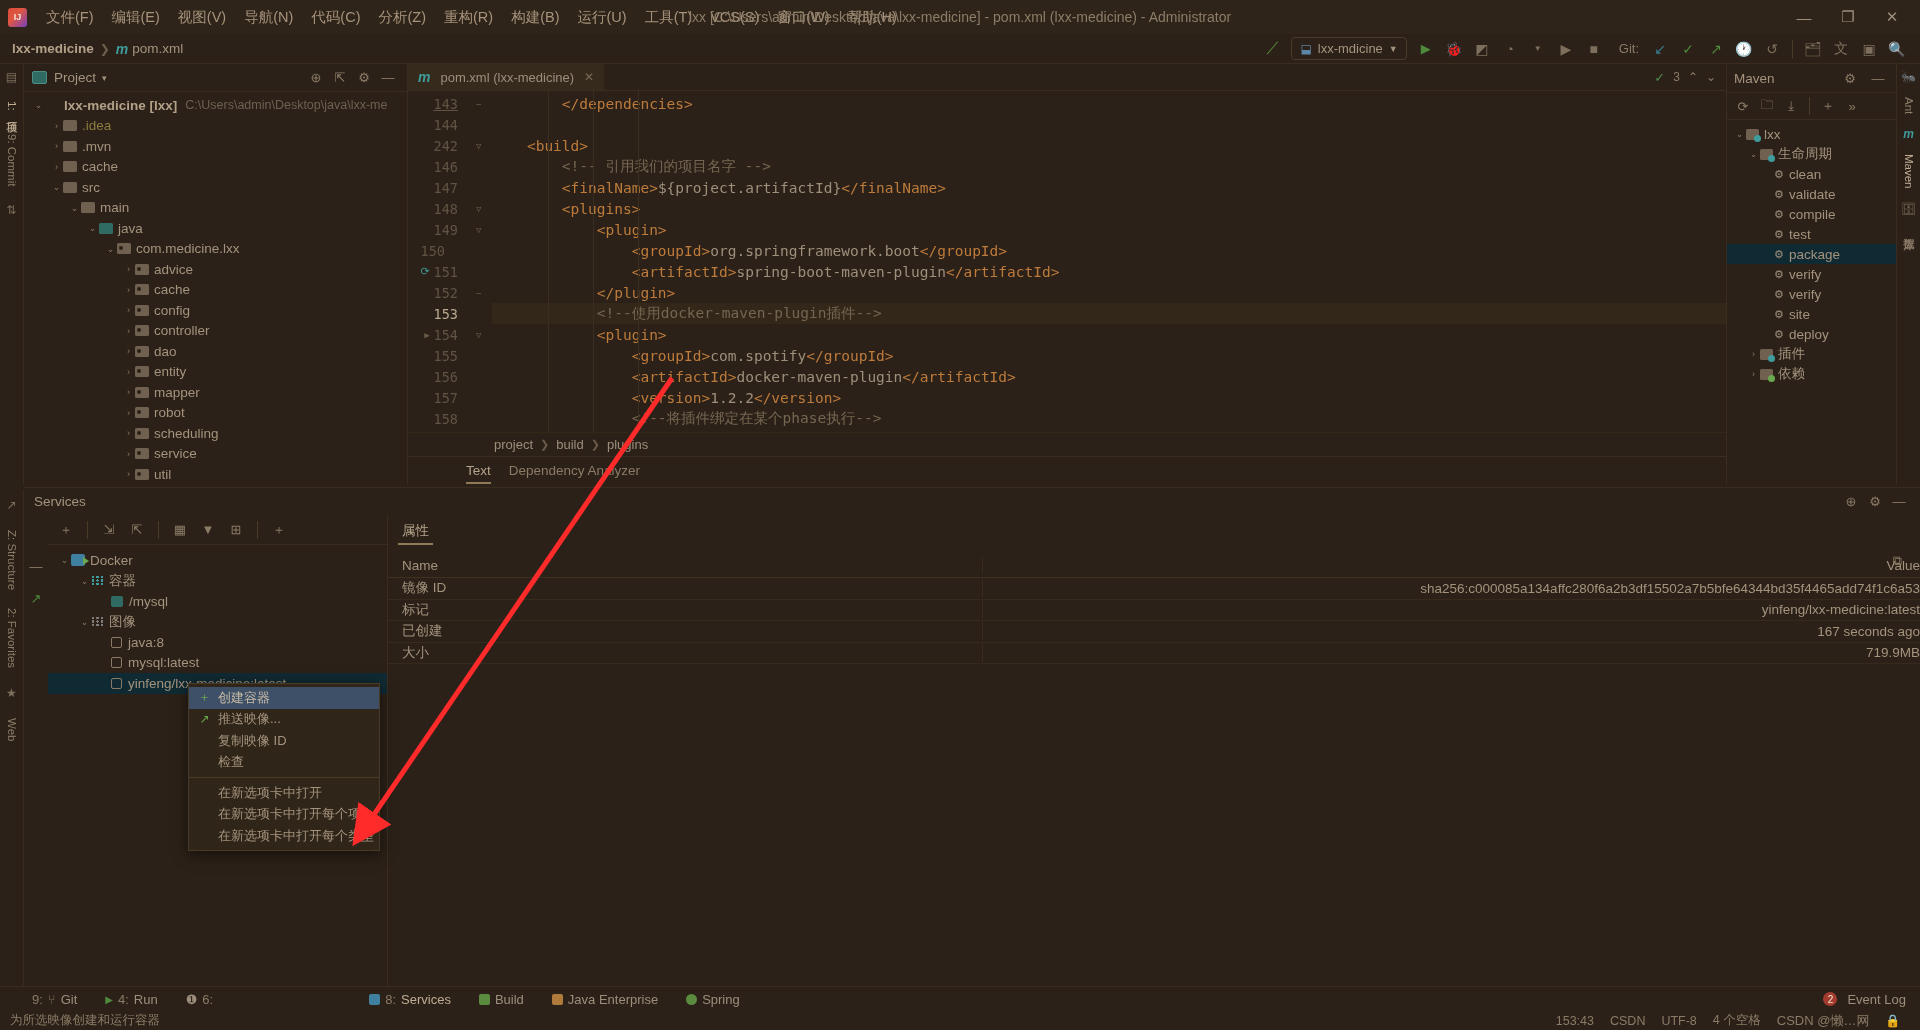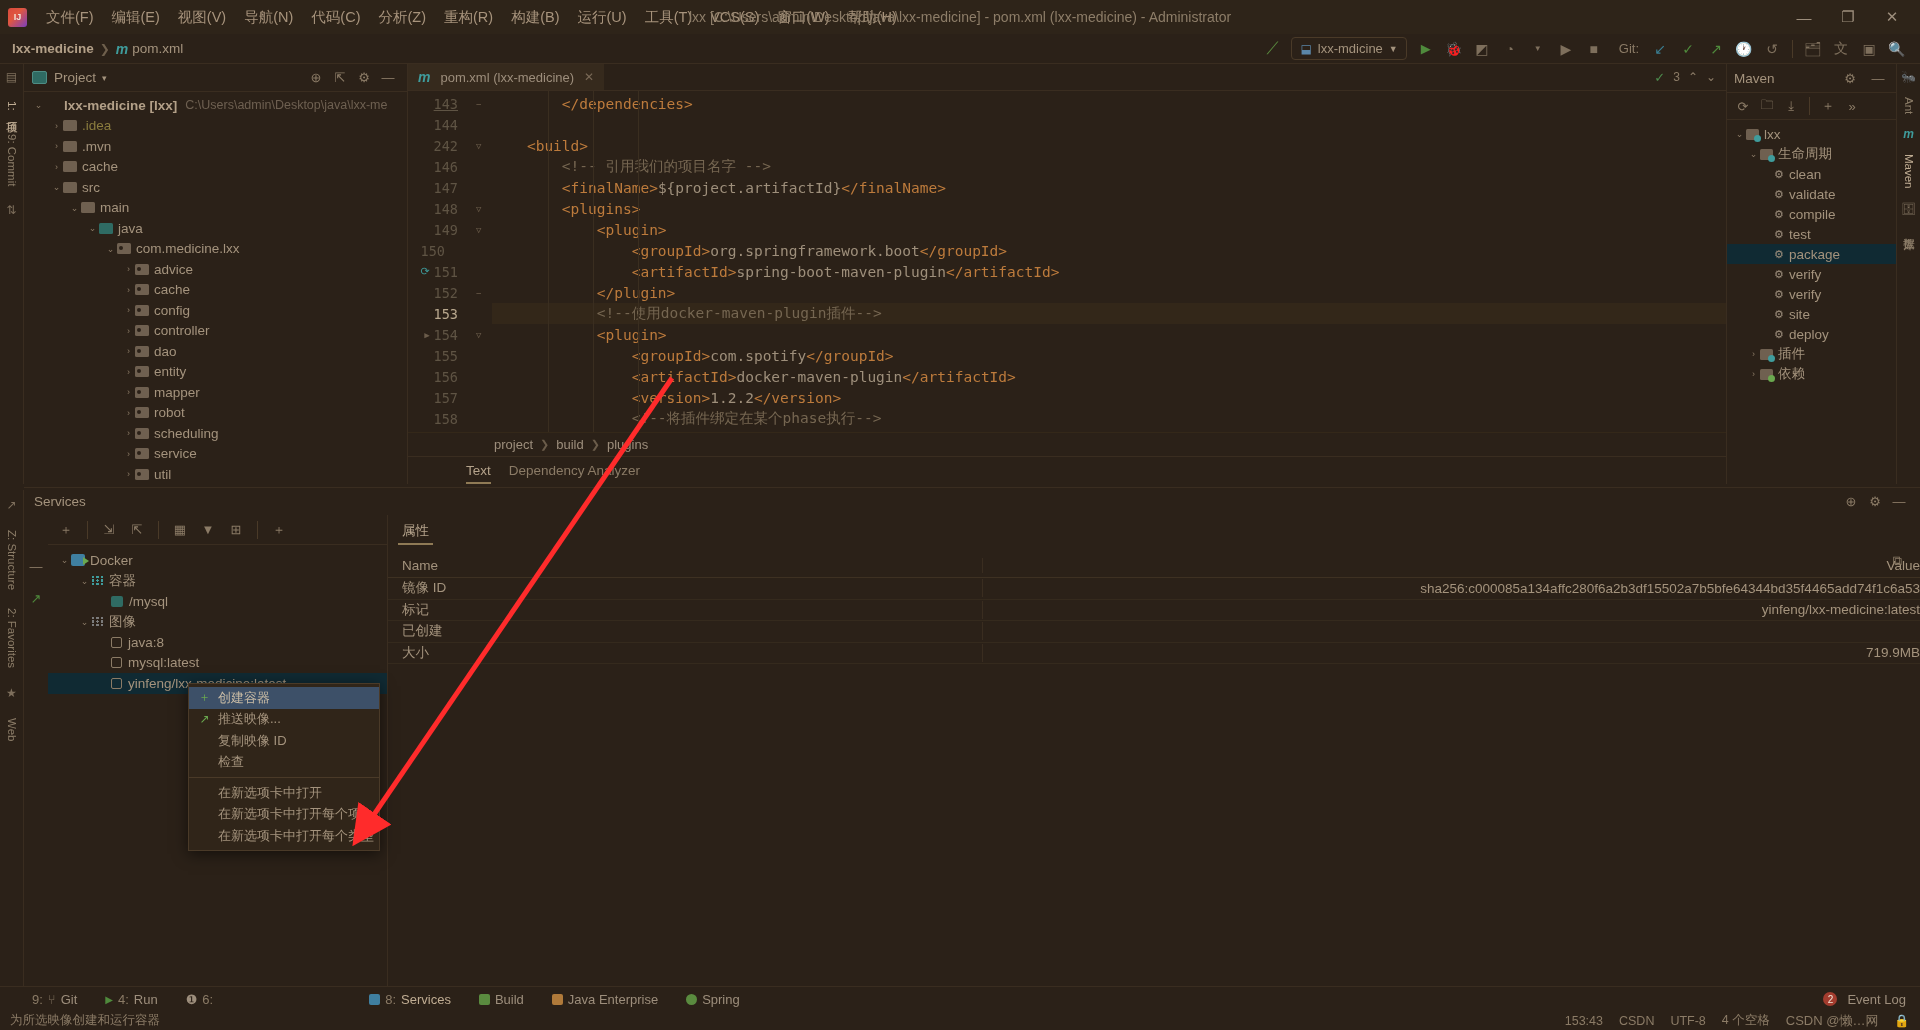--- a/index.html
+++ b/index.html
@@ -247,21 +247,21 @@
   .sq { width: 11px; height: 11px; border-radius: 2px; display:inline-block; }
   .sq.svc { background: #3f7fa0; }
   .sq.build { background: #5a8b3f; }
   .sq.je { background: #b07a3a; }
   .sq.spring { background: #5a8b3f; border-radius: 50%; }
   .bt-right { margin-left: auto; display: flex; align-items: center; gap: 10px; padding-right: 14px; }
   .evt-badge { width: 14px; height: 14px; border-radius: 50%; background: #a33c2e; color: #f2e6d8;
                font-size: 10px; display:flex; align-items:center; justify-content:center; }
 
   .statusbar {
-    position: absolute; left: 0; right: 0; bottom: 0; height: 19px;
+    position: absolute; left: 0; right: 9px; bottom: 0; height: 19px;
     display: flex; align-items: center; background: #2b2118;
     font-size: 12.5px; color: #8b7b66; padding: 0 10px; gap: 14px;
   }
   .sb-left { color: #8b7b66; }
   .sb-right { margin-left: auto; display: flex; align-items: center; gap: 16px; }
   .csdn { color: #8b7b66; font-size: 13px; }
 
   
   .far-left {
     position: absolute; left: 0; top: 64px; bottom: 44px; width: 24px;
@@ -762,20 +762,21 @@
               <div class="pt-row">
                 <div class="pt-c1">镜像 ID</div>
                 <div class="pt-c2">sha256:c000085a134affc280f6a2b3df15502a7b5bfe64344bd35f4465add74f1c6a53</div>
               </div>
               <div class="pt-row">
                 <div class="pt-c1">标记</div>
                 <div class="pt-c2">yinfeng/lxx-medicine:latest</div>
               </div>
               <div class="pt-row">
                 <div class="pt-c1">已创建</div>
+                <div class="pt-c2">167 seconds ago</div>
               </div>
               <div class="pt-row">
                 <div class="pt-c1">大小</div>
                 <div class="pt-c2">719.9MB</div>
               </div>
             </div>
         </div>
       </div>
     </div>
   </div>

